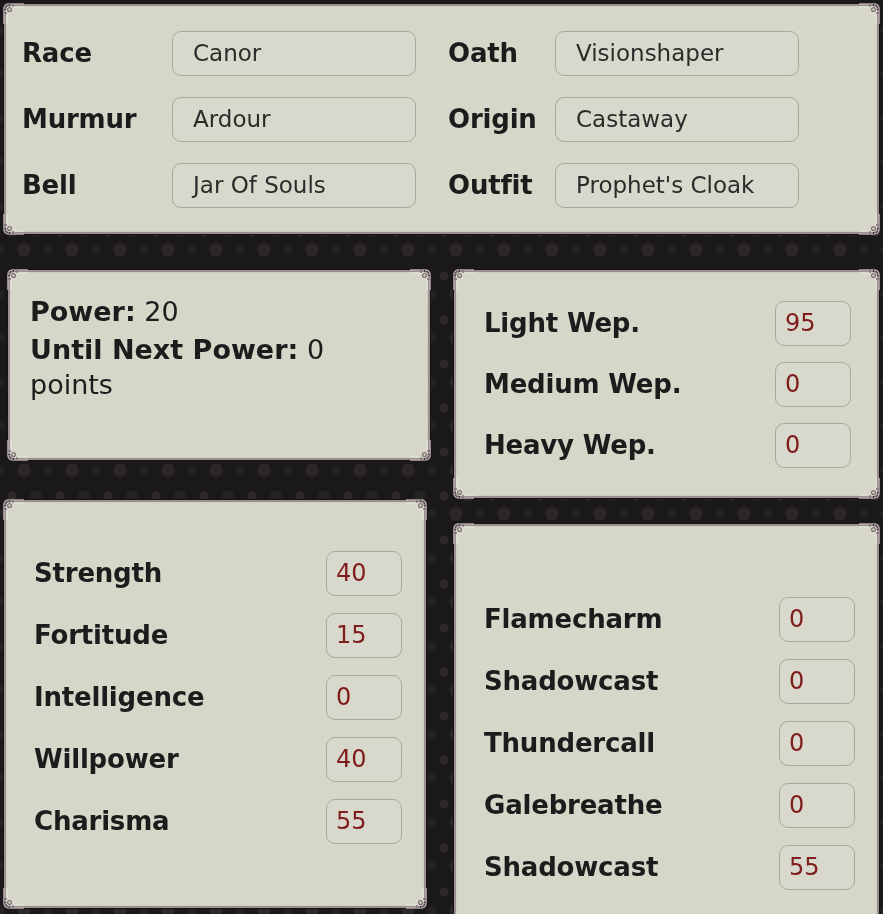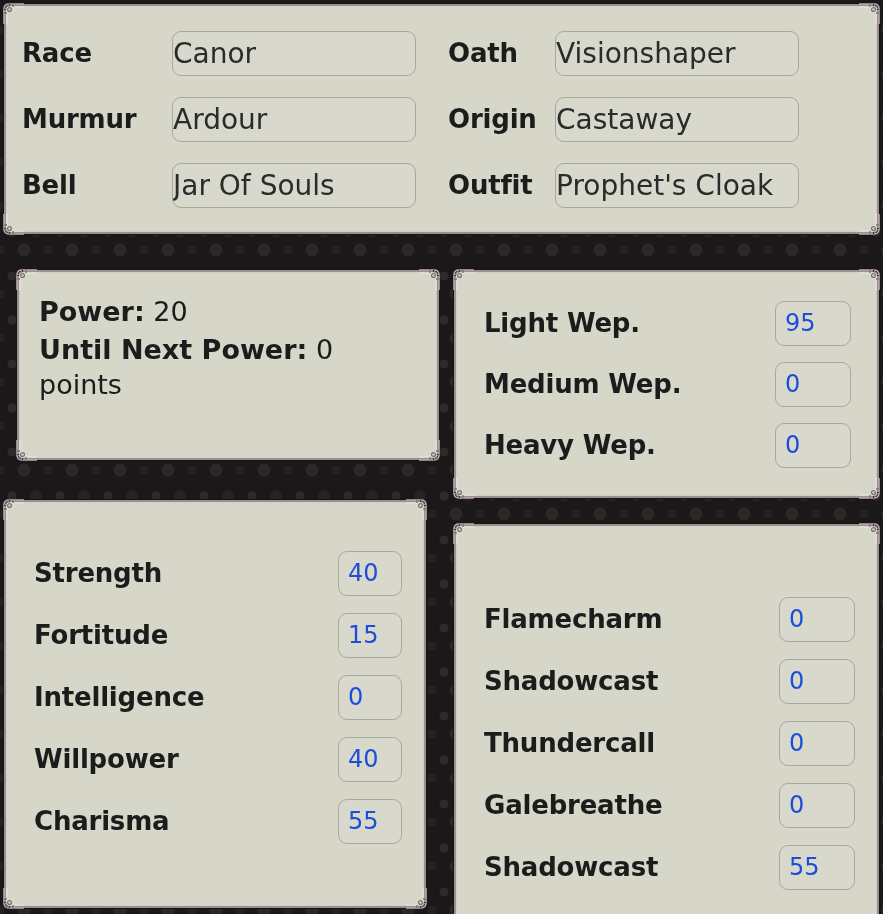--- a/index.html
+++ b/index.html
@@ -47,21 +47,21 @@
     pointer-events: none;
   }
   .corner svg { display: block; width: 22px; height: 22px; }
   .corner.tl { top: -3px;    left: -3px;  }
   .corner.tr { top: -3px;    right: -3px; transform: scaleX(-1); }
   .corner.bl { bottom: -3px; left: -3px;  transform: scaleY(-1); }
   .corner.br { bottom: -3px; right: -3px; transform: scale(-1,-1); }
 
   
   #panel-identity { left: 4px;   top: 4px;   width: 875px; height: 230px; }
-  #panel-power    { left: 17px;   top: 270px; width: 422px; height: 190px; }
+  #panel-power    { left: 8px;   top: 270px; width: 422px; height: 190px; }
   #panel-weapons  { left: 454px; top: 270px; width: 425px; height: 228px; }
   #panel-stats    { left: 4px;   top: 500px; width: 422px; height: 408px; }
   #panel-magic    { left: 454px; top: 524px; width: 425px; height: 438px; }
 
   
   .identity-grid {
     position: absolute;
     inset: 14px 16px;
     display: grid;
     grid-template-columns: 150px 248px 135px 248px;
@@ -79,22 +79,22 @@
   }
   .field-label.indent { padding-left: 28px; }
 
   .field-box {
     height: 45px;
     background: #d8d8cc;
     border: 1.5px solid #a9a99b;
     border-radius: 9px;
     display: flex;
     align-items: center;
-    padding: 0 0;
-    font-size: 28px;
+    padding: 0 20px;
+    font-size: 23px;
     color: #2b2b2b;
     font-weight: normal;
     overflow: hidden;
     white-space: nowrap;
   }
   .field-box.wide { width: 244px; }
 
   
   .power-body {
     position: absolute;
@@ -128,30 +128,30 @@
     letter-spacing: -0.2px;
   }
   .stat-value {
     background: #d8d8cc;
     border: 1.5px solid #a9a99b;
     border-radius: 9px;
     display: flex;
     align-items: center;
     padding: 0 9px;
     font-size: 24px;
-    color: #1d4ed8;
+    color: #7f1d1d;
   }
 
   
   #panel-weapons .stat-list { padding: 0 26px 0 28px; gap: 16px; }
   #panel-weapons .stat-value { width: 76px; height: 45px; }
 
   
   #panel-stats .stat-list { padding: 0 22px 14px 28px; gap: 17px; }
-  #panel-stats .stat-value { width: 64px; height: 45px; }
+  #panel-stats .stat-value { width: 76px; height: 45px; }
 
   
   #panel-magic .stat-list { padding: 0 22px 0 28px; gap: 17px; }
   #panel-magic .stat-value { width: 76px; height: 45px; }
 </style>
 </head>
 <body>
 
 <div id="app">
 

